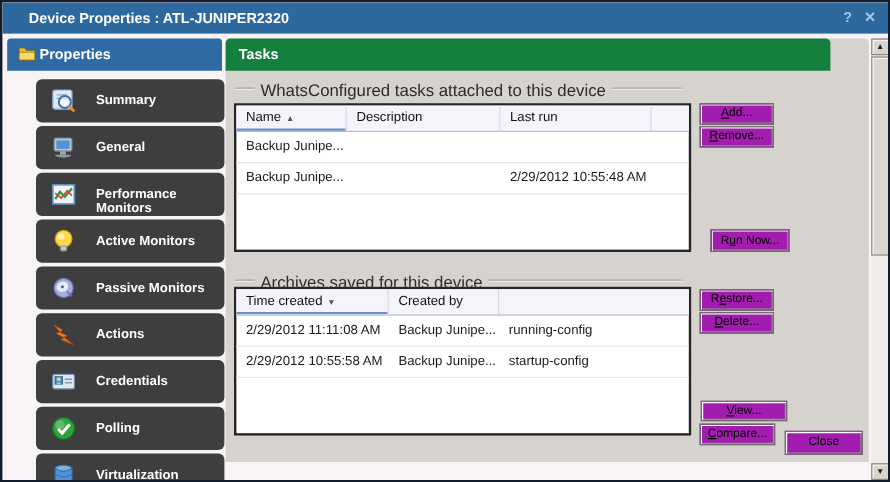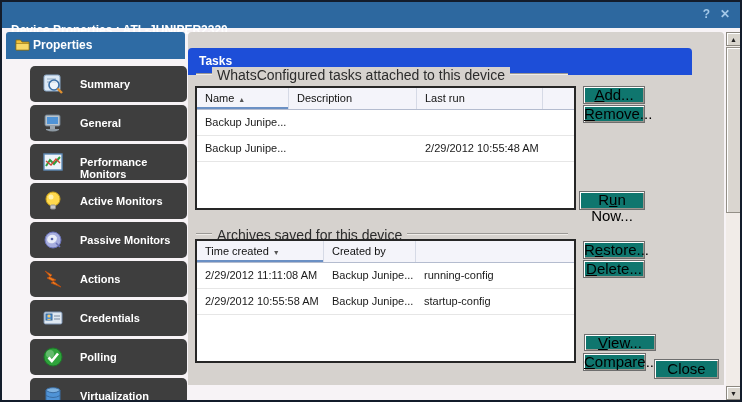--- a/index.html
+++ b/index.html
@@ -3,50 +3,50 @@
 <meta charset="utf-8">
 <style>
   html,body{margin:0;padding:0;background:#888;}
   *{box-sizing:border-box;font-family:"Liberation Sans",sans-serif;}
   .screen{position:relative;width:742px;height:402px;background:#f7f3f6;
     border:2px solid #131c2b;overflow:hidden;}
   
   .titlebar{position:absolute;left:0;top:0;width:738px;height:26px;
     background:linear-gradient(90deg,#1b5191 0%,#2d689f 18%,#44719b 40%,#3f80bd 70%,#55851f0 85%,#3670ab 100%);
     background-color:#2d689f;}
-  .titlebar-text{position:absolute;left:9px;top:6px;color:#fff;font-size:12px;font-weight:bold;margin-top:15px;}
+  .titlebar-text{position:absolute;left:22px;top:6px;color:#fff;font-size:12px;font-weight:bold;}
   .tb-btn{position:absolute;top:5px;color:#a3c8e8;font-size:12px;font-weight:bold;cursor:default;}
   .tb-help{right:30px;}
   .tb-close{right:10px;}
   
   .props-header{position:absolute;left:4px;top:30px;width:179px;height:27px;background:#2e6ba4;
     border-radius:3px 3px 0 0;color:#fff;font-size:12px;font-weight:bold;line-height:27px;padding-left:27px;}
   .props-folder{position:absolute;left:9px;top:7px;}
   .side-item{position:absolute;left:28px;width:157px;height:36px;background:#3e3e3e;
     border-radius:5px;color:#fff;font-size:11px;font-weight:bold;cursor:pointer;}
   .side-item .lbl{position:absolute;left:50px;top:12px;}
   .side-item .ic{position:absolute;left:12px;top:7px;width:22px;height:22px;}
   
   .main-panel{position:absolute;left:186px;top:30px;width:536px;height:353px;background:#d6d2ce;border-radius:4px 4px 0 0;}
-  .tasks-header{position:absolute;left:0;top:16px;width:504px;height:27px;background:#1d4ed8;
+  .tasks-header{position:absolute;left:0;top:0;width:504px;height:27px;background:#15803d;
     border-radius:4px 4px 0 0;color:#fff;font-size:12px;font-weight:bold;line-height:27px;padding-left:11px;}
   .fieldset{position:absolute;border-top:2px groove #efece8;}
   .fieldset .legend{position:absolute;top:-8px;left:16px;background:#d6d2ce;padding:0 5px;
     font-size:14px;color:#2c2c2c;white-space:nowrap;}
   
   .tbl{position:absolute;background:#fff;border:2px solid #262626;}
   .thead{display:flex;height:22px;background:#f4f4fa;border-bottom:1px solid #b4bccf;}
   .th{font-size:11px;color:#111;line-height:21px;padding-left:8px;border-right:1px solid #d6dae6;
     white-space:nowrap;overflow:hidden;cursor:pointer;}
   .th.sorted{box-shadow:inset 0 -2px 0 #6b90c4;}
   .sort-ind{font-size:7px;color:#555;margin-left:4px;}
   .trow{display:flex;height:26px;border-bottom:1px solid #e6e6e6;cursor:pointer;}
   .td{font-size:11px;color:#1a1a1a;line-height:25px;padding-left:8px;white-space:nowrap;overflow:hidden;}
   
-  .btn{position:absolute;font-size:15px;color:#000;background:#0f766e;text-align:center;
+  .btn{position:absolute;font-size:10px;color:#000;background:#a21caf;text-align:center;
     border:1px solid #6e6e6e;box-shadow:inset 1px 1px 0 #ffffff,inset -1px -1px 0 #99958d;
     line-height:16px;cursor:pointer;padding:0;}
   .btn .u{text-decoration:underline;}
   
   .scrollbar{position:absolute;left:724px;top:30px;width:15px;height:368px;background:#f1ece8;}
   .sb-btn{position:absolute;left:0;width:15px;height:14px;background:#d9d5cd;border:1px solid #8c8880;
     box-shadow:inset 1px 1px 0 #fff;font-size:7px;color:#222;text-align:center;line-height:13px;cursor:pointer;}
   .sb-up{top:0;}
   .sb-down{bottom:0;}
   .sb-thumb{position:absolute;left:0;top:15px;width:15px;height:166px;background:#dad6d0;
@@ -178,21 +178,21 @@
     </div>
     <div class="trow">
       <div class="td" style="width:92px">Backup Junipe...</div>
       <div class="td" style="width:128px"></div>
       <div class="td" style="width:126px">2/29/2012 10:55:48 AM</div>
     </div>
   </div>
 
   <button class="btn" style="left:581px;top:84px;width:62px;height:18px;"><span></span><span class="u">A</span><span>dd...</span></button>
   <button class="btn" style="left:581px;top:103px;width:62px;height:18px;"><span></span><span class="u">R</span><span>emove...</span></button>
-  <button class="btn" style="left:577px;top:189px;width:66px;height:19px;"><span>R</span><span class="u">u</span><span>n Now...</span></button>
+  <button class="btn" style="left:590px;top:189px;width:66px;height:19px;"><span>R</span><span class="u">u</span><span>n Now...</span></button>
 
   <div class="fieldset" style="left:194px;top:231px;width:372px;">
     <span class="legend">Archives saved for this device</span>
   </div>
 
   <div class="tbl" style="left:193px;top:237px;width:381px;height:124px;">
     <div class="thead">
       <div class="th sorted" style="width:127px"><span>Time created</span><span class="sort-ind">▼</span></div>
       <div class="th" style="width:92px"><span>Created by</span></div>
       <div class="th" style="flex:1;border-right:none"></div>

